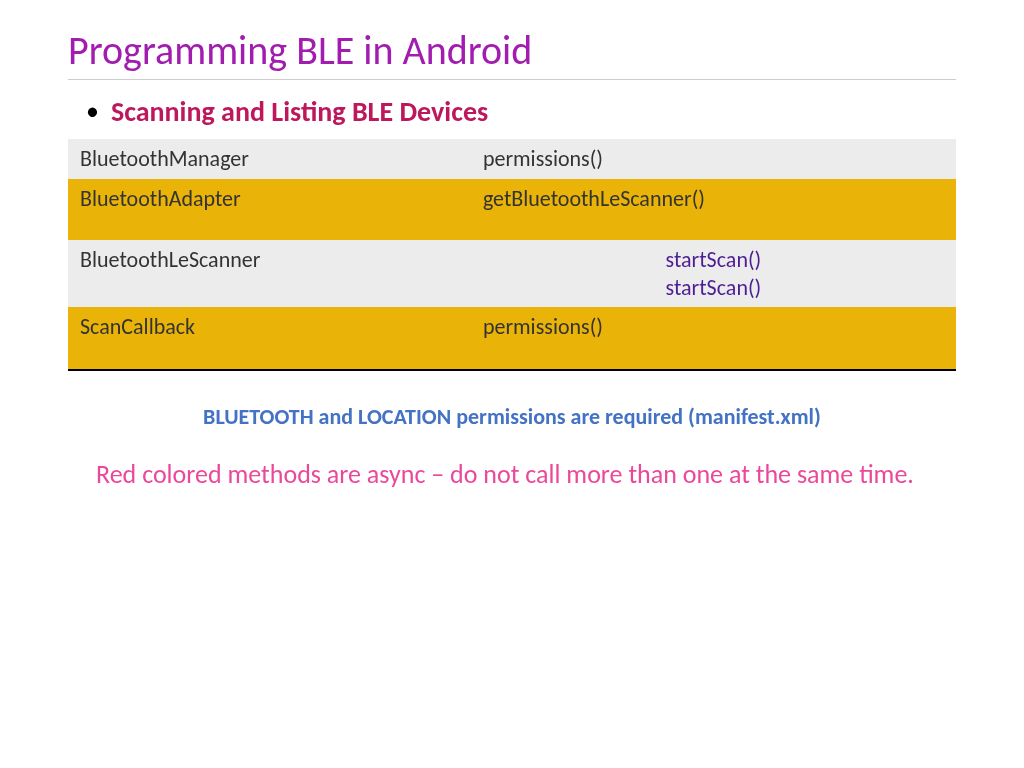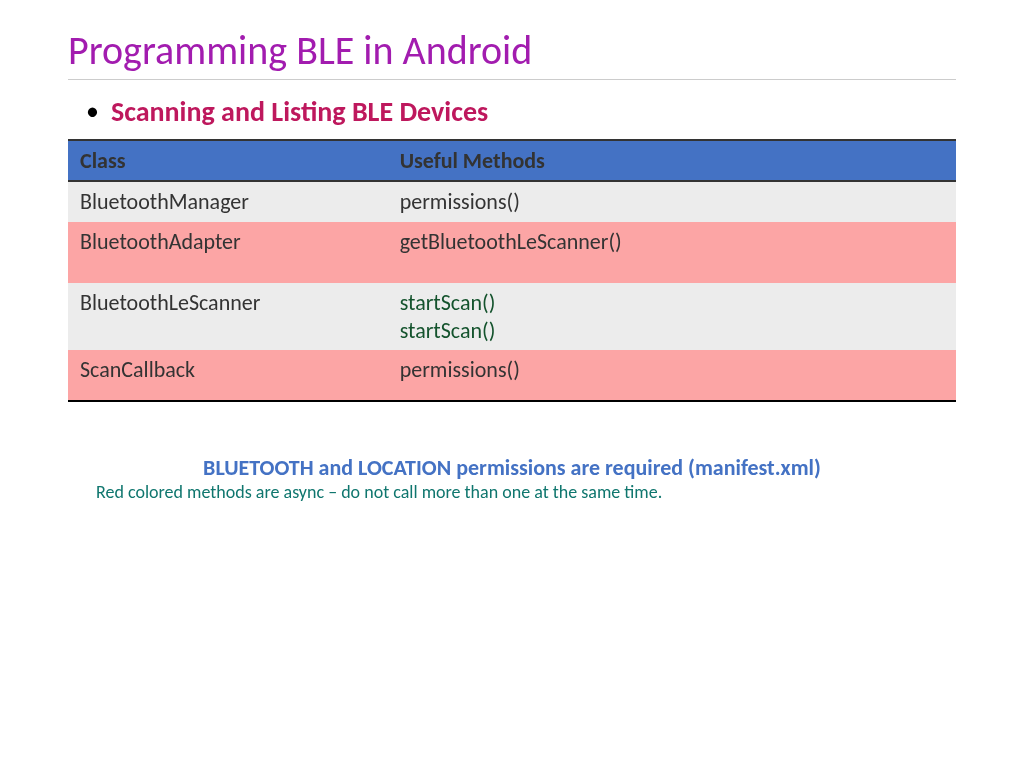--- a/index.html
+++ b/index.html
@@ -50,73 +50,70 @@
       font-weight: 700;
       font-size: 22px;
       padding: 7px 12px;
       border-top: 2px solid #333;
       border-bottom: 2px solid #333;
     }
     .tr-odd td {
       background: #ececec;
     }
     .tr-even td {
-      background: #fca5a5;
+      background: #eab308;
     }
     .table td {
       vertical-align: top;
       font-size: 22px;
       color: #333333;
       padding: 6px 12px;
     }
     .col-class { width: 36%; }
     .col-methods { width: 64%; }
     .r0 td { }
     .r1 td { padding-bottom: 28px; }
     .r2 td { }
-    .r3 td { padding-bottom: 16px; }
+    .r3 td { padding-bottom: 28px; }
     .table-bottom-rule {
       border-bottom: 2.5px solid #000;
       height: 0;
       margin-top: 0;
     }
-    .red { color: #14532d; }
+    .red { color: #4c1d95; text-align: center; }
     .note-blue {
       color: #4472c4;
       font-weight: 700;
       font-size: 22px;
       text-align: center;
-      margin-top: 52px;
+      margin-top: 32px;
     }
     .note-red {
-      color: #0f766e;
-      font-size: 18px;
+      color: #ec4899;
+      font-size: 26px;
       text-align: left;
+      margin-top: 28px;
       margin-left: 28px;
     }
     .method-line { display: block; line-height: 1.25; }
   </style>
 </head>
 <body>
 
 <div class="slide">
 
   <h1 class="title">Programming BLE in Android</h1>
 
   <div class="bullet-row">
     <span class="bullet-dot">•</span>
     <span class="subtitle">Scanning and Listing BLE Devices</span>
   </div>
 
   <table class="table">
     <tbody>
-        <tr class="thead-row">
-      <td class="col-class">Class</td>
-      <td class="col-methods">Useful Methods</td>
-    </tr>
     <tr class="tr-odd r0">
       <td>BluetoothManager</td>
       <td>
         <span class="method-line">permissions()</span>
       </td>
     </tr>
     <tr class="tr-even r1">
       <td>BluetoothAdapter</td>
       <td>
         <span class="method-line">getBluetoothLeScanner()</span>

